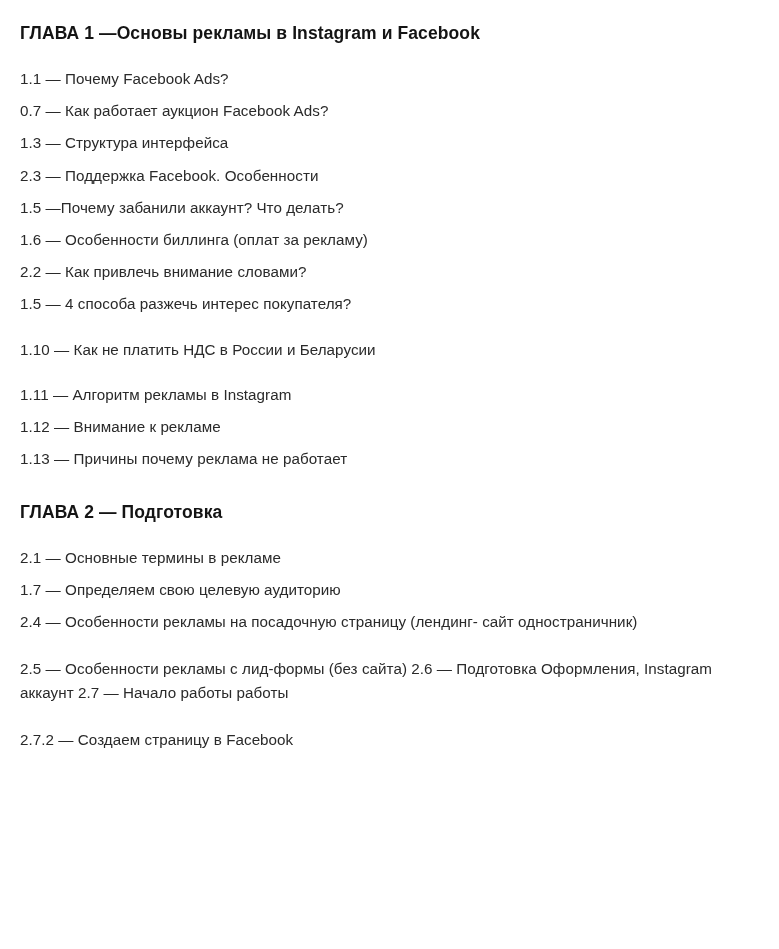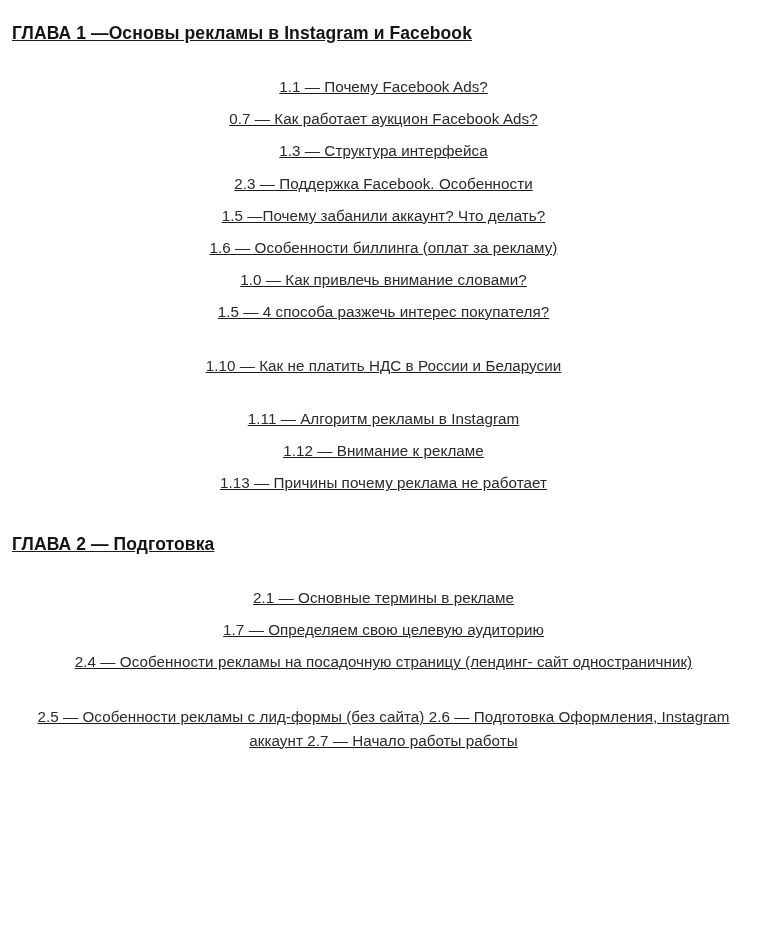--- a/index.html
+++ b/index.html
@@ -10,40 +10,38 @@
   body {
     width: 779px;
     min-height: 949px;
     font-family: "Liberation Sans", sans-serif;
     color: #1c1c1c;
     -webkit-font-smoothing: antialiased;
   }
   .page {
     width: 767px;
     box-sizing: border-box;
-    padding: 18px 12px 10px 12px;
-    text-decoration: underline;
+    padding: 18px 12px 10px 20px;
   }
   .chapter-heading {
     font-size: 17.5px;
     font-weight: bold;
     color: #141414;
     letter-spacing: 0.1px;
     margin: 0;
     padding: 10px 0 10px 0;
     line-height: 1.3;
   }
   .chapter-heading.first {
     padding-top: 4px;
   }
   .toc-list {
-    margin: 8px;
+    margin: 0;
     padding: 0;
     list-style: none;
-    text-align: center;
   }
   .toc-item {
     font-size: 15.2px;
     line-height: 1.52;
     color: #2a2a2a;
     padding: 4.5px 0 4.5px 0;
     letter-spacing: 0.05px;
   }
   .toc-item.gap-before {
     padding-top: 18px;
@@ -63,21 +61,21 @@
 
   <div class="block-gap-sm"></div>
 
   <ul class="toc-list">
     <li class="toc-item">1.1 — Почему Facebook Ads?</li>
     <li class="toc-item">0.7 — Как работает аукцион Facebook Ads?</li>
     <li class="toc-item">1.3 — Структура интерфейса</li>
     <li class="toc-item">2.3 — Поддержка Facebook. Особенности</li>
     <li class="toc-item">1.5 —Почему забанили аккаунт? Что делать?</li>
     <li class="toc-item">1.6 — Особенности биллинга (оплат за рекламу)</li>
-    <li class="toc-item">1.0 — Как привлечь внимание словами?</li>
+    <li class="toc-item">2.2 — Как привлечь внимание словами?</li>
     <li class="toc-item">1.5 — 4 способа разжечь интерес покупателя?</li>
   </ul>
 
   <ul class="toc-list">
     <li class="toc-item gap-before">1.10 — Как не платить НДС в России и Беларусии</li>
   </ul>
 
   <ul class="toc-list">
     <li class="toc-item gap-before">1.11 — Алгоритм рекламы в Instagram</li>
     <li class="toc-item">1.12 — Внимание к рекламе</li>
@@ -93,14 +91,17 @@
   <ul class="toc-list">
     <li class="toc-item">2.1 — Основные термины в рекламе</li>
     <li class="toc-item">1.7 — Определяем свою целевую аудиторию</li>
     <li class="toc-item wrap">2.4 — Особенности рекламы на посадочную страницу (лендинг- сайт одностраничник)</li>
   </ul>
 
   <ul class="toc-list">
     <li class="toc-item gap-before wrap">2.5 — Особенности рекламы с лид-формы (без сайта) 2.6 — Подготовка Оформления, Instagram аккаунт 2.7 — Начало работы работы</li>
   </ul>
 
+  <ul class="toc-list">
+    <li class="toc-item gap-before">2.7.2 — Создаем страницу в Facebook</li>
+  </ul>
 
 </div>
 
 </body></html>

